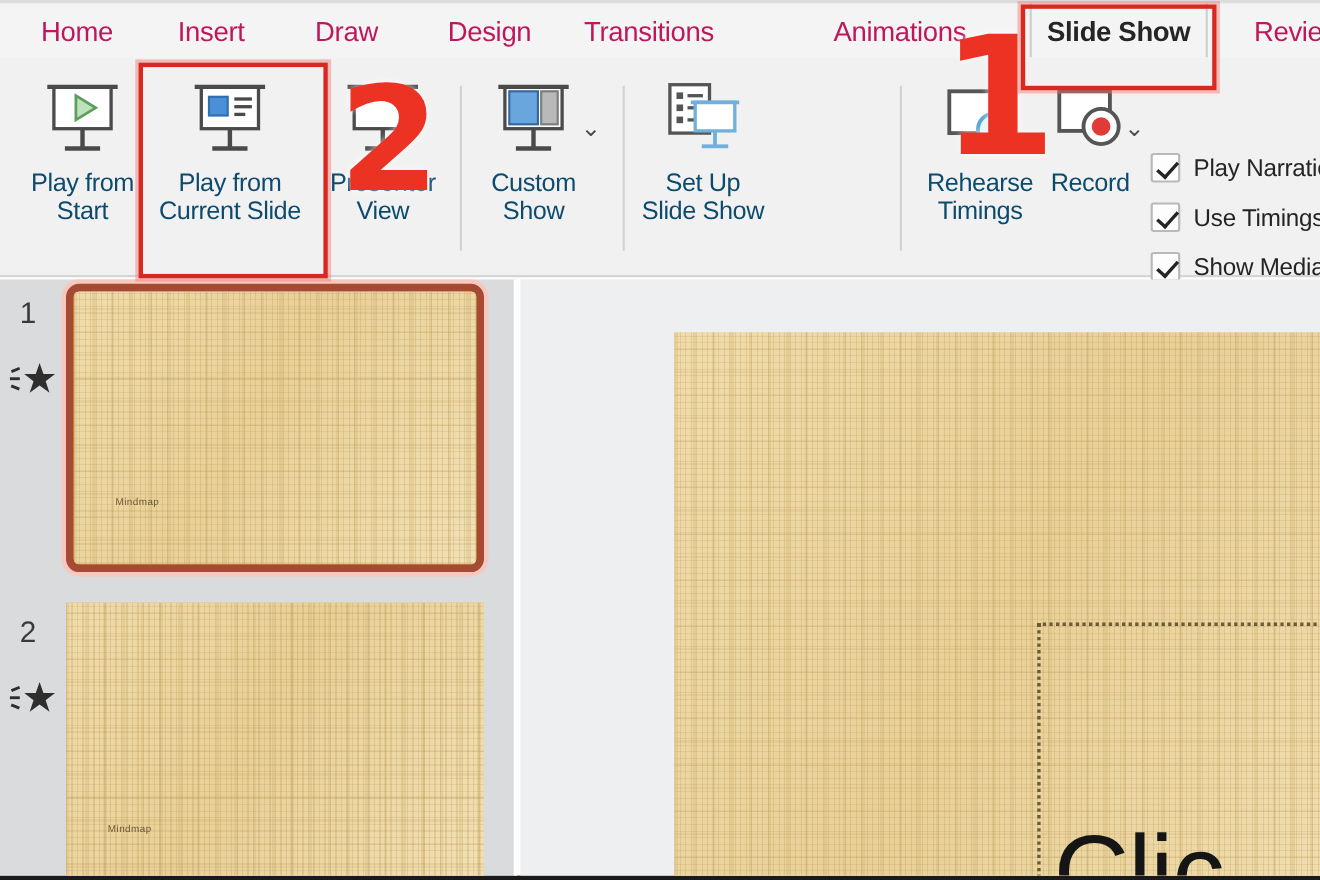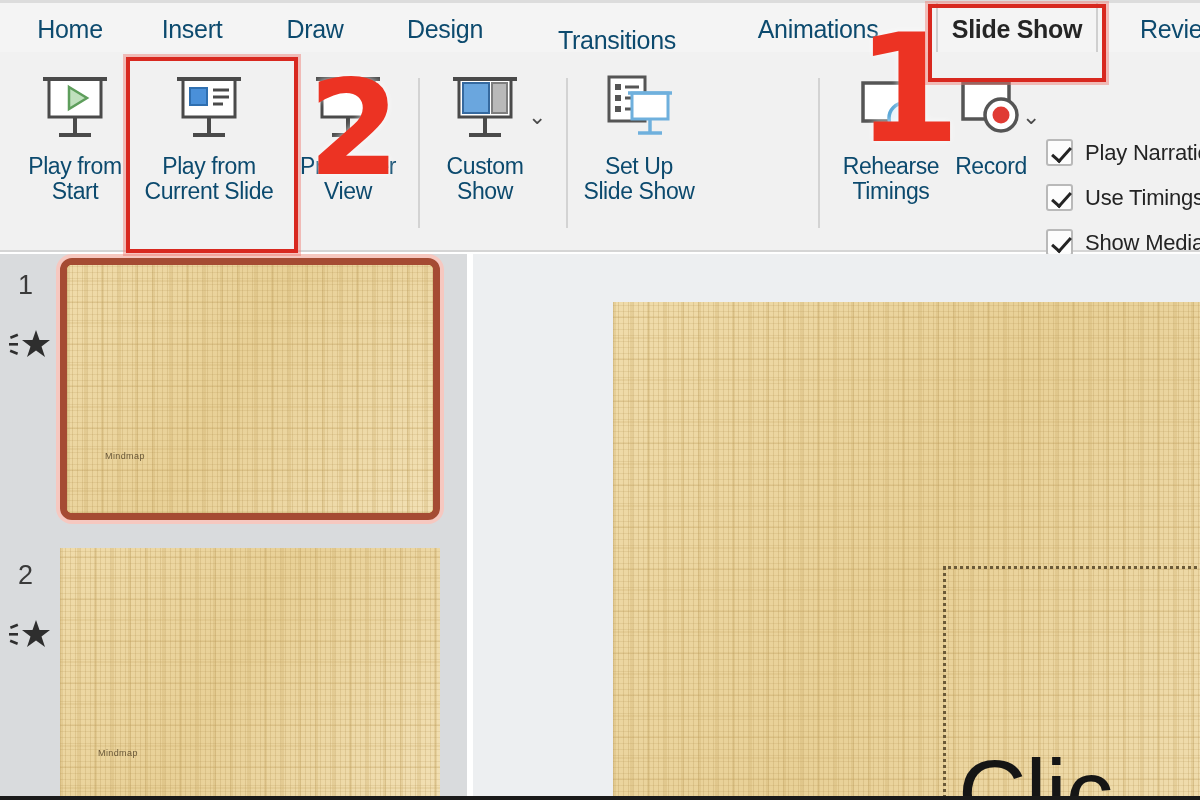--- a/index.html
+++ b/index.html
@@ -19,21 +19,21 @@
   
   .tabbar {
     position: absolute; left: 0; top: 0;
     width: 1200px; height: 52px;
     background: #f4f4f4;
     border-top: 3px solid #dcdcdc;
   }
   .tab {
     position: absolute; top: 0; height: 52px;
     display: flex; align-items: center; justify-content: center;
-    font-size: 25px; color: #0c4a6e;
+    font-size: 25px; color: #be185d;
     white-space: nowrap;
     letter-spacing: -0.3px;
   }
   .tab.active {
     color: #252525; font-weight: bold;
     border-left: 2px solid #cfcfcf;
     border-right: 2px solid #cfcfcf;
   }
   .tab-underline {
     position: absolute;
@@ -178,21 +178,21 @@
       </div>
       <div class="tab" style="left: 142px; width: 100px;">
         <span>Insert</span>
       </div>
       <div class="tab" style="left: 272px; width: 86px;">
         <span>Draw</span>
       </div>
       <div class="tab" style="left: 392px; width: 106px;">
         <span>Design</span>
       </div>
-      <div class="tab" style="left: 538px; width: 158px; align-items: flex-end;">
+      <div class="tab" style="left: 511px; width: 158px;">
         <span>Transitions</span>
       </div>
       <div class="tab" style="left: 742px; width: 152px;">
         <span>Animations</span>
       </div>
       <div class="tab active" style="left: 936px; width: 162px;">
         <span>Slide Show</span>
         <div class="tab-underline"></div>
       </div>
       <div class="tab" style="left: 1128px; width: 104px;">

